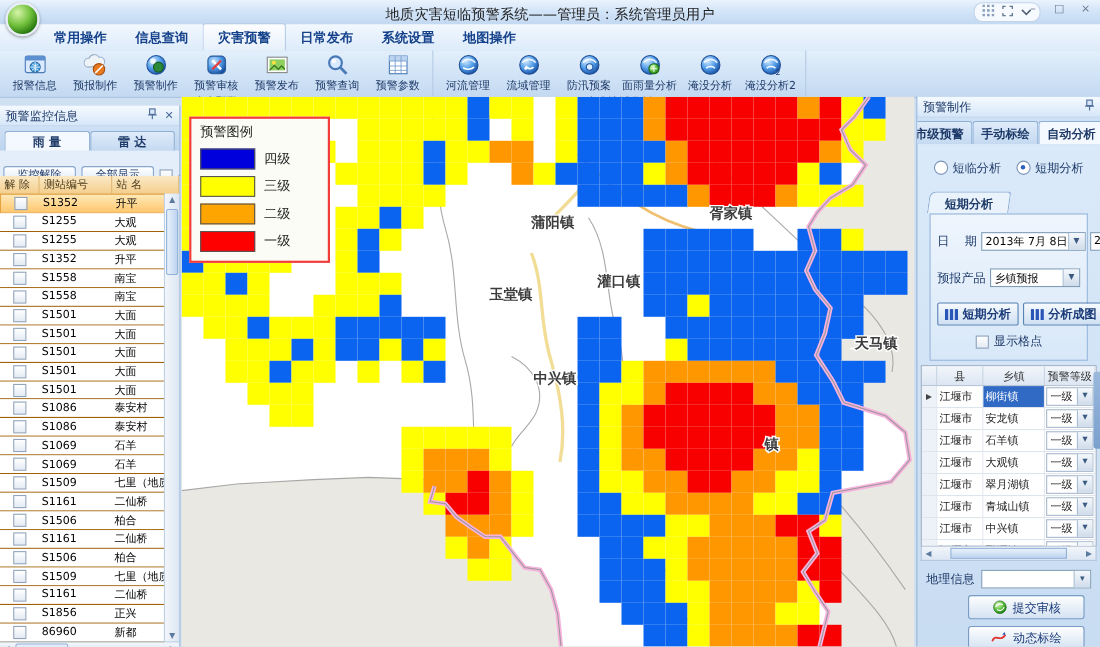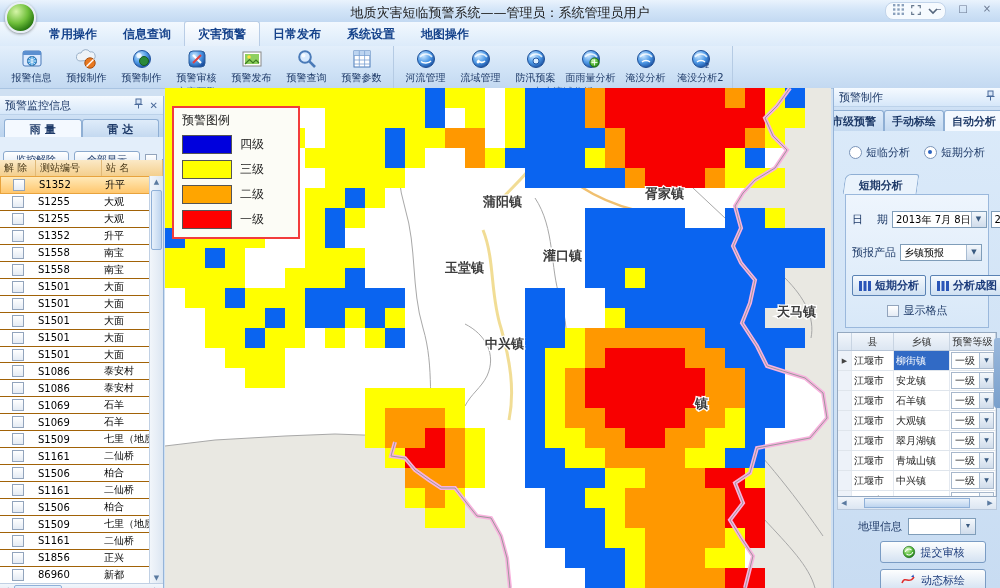--- a/index.html
+++ b/index.html
@@ -122,21 +122,21 @@
   .rt-row .rc2{padding-left:2px;}
   .rt-row .rc2.selcell{background:#316ac5;color:#fff;}
   .lvl{flex:1;display:flex;align-items:center;border:1px solid #a8b8cc;margin:1px;height:15px;background:#fff;}
   .lvl .lv{flex:1;padding-left:3px;}
   .lvl .la{width:13px;align-self:stretch;background:linear-gradient(#f4f8fc,#d0dceb);border-left:1px solid #a8bcd2;
     font-size:6px;color:#3a5a80;text-align:center;line-height:13px;}
   .rt-hscroll{position:relative;margin:0 3px;height:12px;background:linear-gradient(#f2f6fb,#dce6f2);
     border:1px solid #b8c8dc;border-top:none;}
   .rt-hthumb{position:absolute;left:26px;right:26px;top:1px;bottom:1px;background:linear-gradient(#e8f1fb,#bdd4ef);
     border:1px solid #8fb0d8;}
-  .geo-row{display:flex;align-items:center;gap:6px;margin:8px 24px 0;font-size:11px;color:#1e3a68;font-family:Liberation Serif, serif;}
+  .geo-row{display:flex;align-items:center;gap:6px;margin:8px 8px 0;font-size:11px;color:#1e3a68;font-family:Liberation Serif, serif;}
   .act-btn{margin:6px 0 0 46px;width:104px;height:20px;display:flex;align-items:center;justify-content:center;gap:5px;
     background:linear-gradient(#fdfefe,#d4e2f2);border:1px solid #7a9cc4;border-radius:3px;
     font-size:11px;color:#1a3a7a;}
   .grip{position:absolute;right:0;top:250px;width:6px;height:70px;background:linear-gradient(#9ab8dc,#7aa0cc);border-radius:3px 0 0 3px;}
 </style>
 </head>
 <body>
 
 <div class="window">
 

